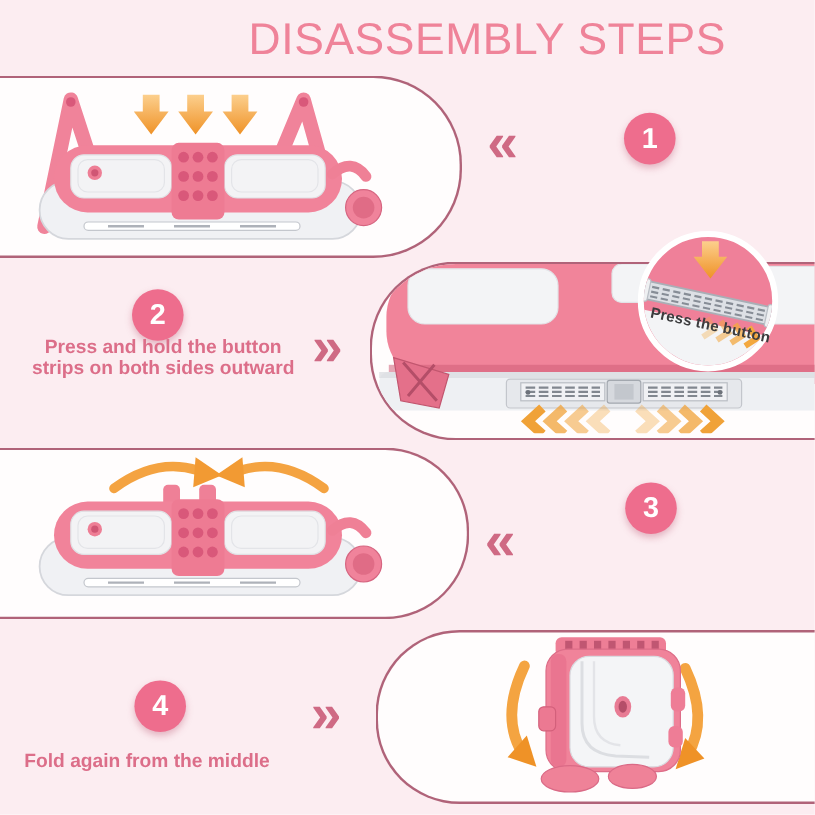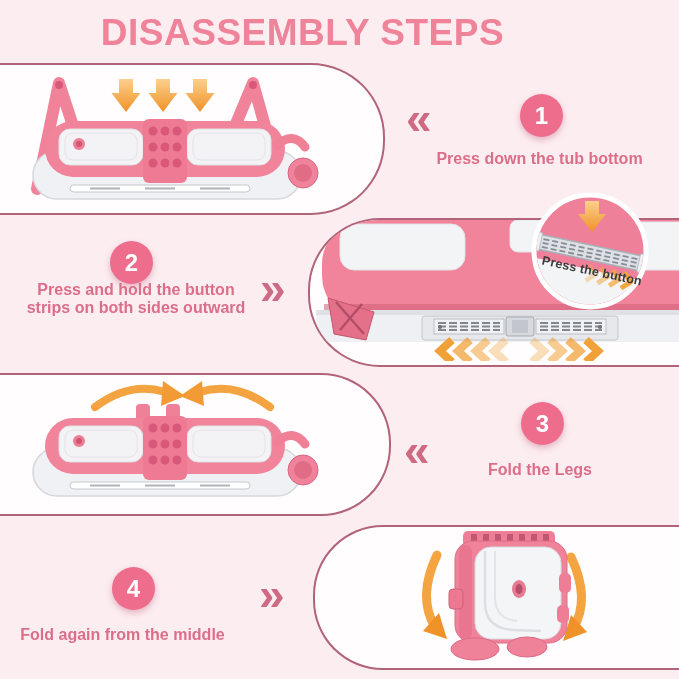--- a/index.html
+++ b/index.html
@@ -2,22 +2,22 @@
 <html><head>
 <meta charset="utf-8">
 <style>
   html,body{margin:0;padding:0;}
   .canvas{
     position:relative;width:679px;height:679px;overflow:hidden;
     background:#fcedf1;
     font-family:"Liberation Sans","DejaVu Sans",sans-serif;
   }
   .page-title{
-    position:absolute;top:12px;left:0;width:605px;text-align:center;
-    font-size:37px;font-weight:bold;color:#ef8399;letter-spacing:.5px;
+    position:absolute;top:12px;left:0;width:605px;text-align:right;
+    font-size:37px;font-weight:normal;color:#ef8399;letter-spacing:.5px;
   }
   .panel{
     position:absolute;background:#fffdfd;border:2px solid #b06379;
     overflow:hidden;z-index:1;
   }
   .panel-left{border-left:none;}
   .panel-right{border-right:none;}
   #panel1{left:-80px;top:63px;width:463px;height:148px;border-radius:0 74px 74px 0;}
   #panel2{left:308px;top:218px;width:460px;height:145px;border-radius:72px 0 0 72px;}
   #panel3{left:-80px;top:373px;width:469px;height:139px;border-radius:0 70px 70px 0;}
@@ -255,40 +255,34 @@
 
       <ellipse cx="100" cy="120" rx="24" ry="11" fill="#ef8298" stroke="#da6a86"></ellipse>
       <ellipse cx="152" cy="118" rx="20" ry="10" fill="#ef8298" stroke="#da6a86"></ellipse>
     </svg>
   </div>
 
   <span class="chev" style="left:406px;top:96px;">«</span>
   <div class="step-badge" style="left:520px;top:94px;">
     <span>1</span>
   </div>
-  <div class="step-caption" style="left:400px;top:150px;width:279px;">
-    <div>Press down the tub bottom</div>
-  </div>
 
   <div class="step-badge" style="left:110px;top:241px;">
     <span>2</span>
   </div>
   <div class="step-caption" style="left:10px;top:281px;width:252px;">
     <div>Press and hold the button</div>
     <div>strips on both sides outward</div>
   </div>
   <span class="chev" style="left:260px;top:266px;">»</span>
 
   <span class="chev" style="left:404px;top:428px;">«</span>
   <div class="step-badge" style="left:521px;top:402px;">
     <span>3</span>
   </div>
-  <div class="step-caption" style="left:440px;top:461px;width:200px;">
-    <div>Fold the Legs</div>
-  </div>
 
   <div class="step-badge" style="left:112px;top:567px;">
     <span>4</span>
   </div>
   <div class="step-caption" style="left:0;top:626px;width:245px;">
     <div>Fold again from the middle</div>
   </div>
   <span class="chev" style="left:259px;top:572px;">»</span>
 
 </div>

